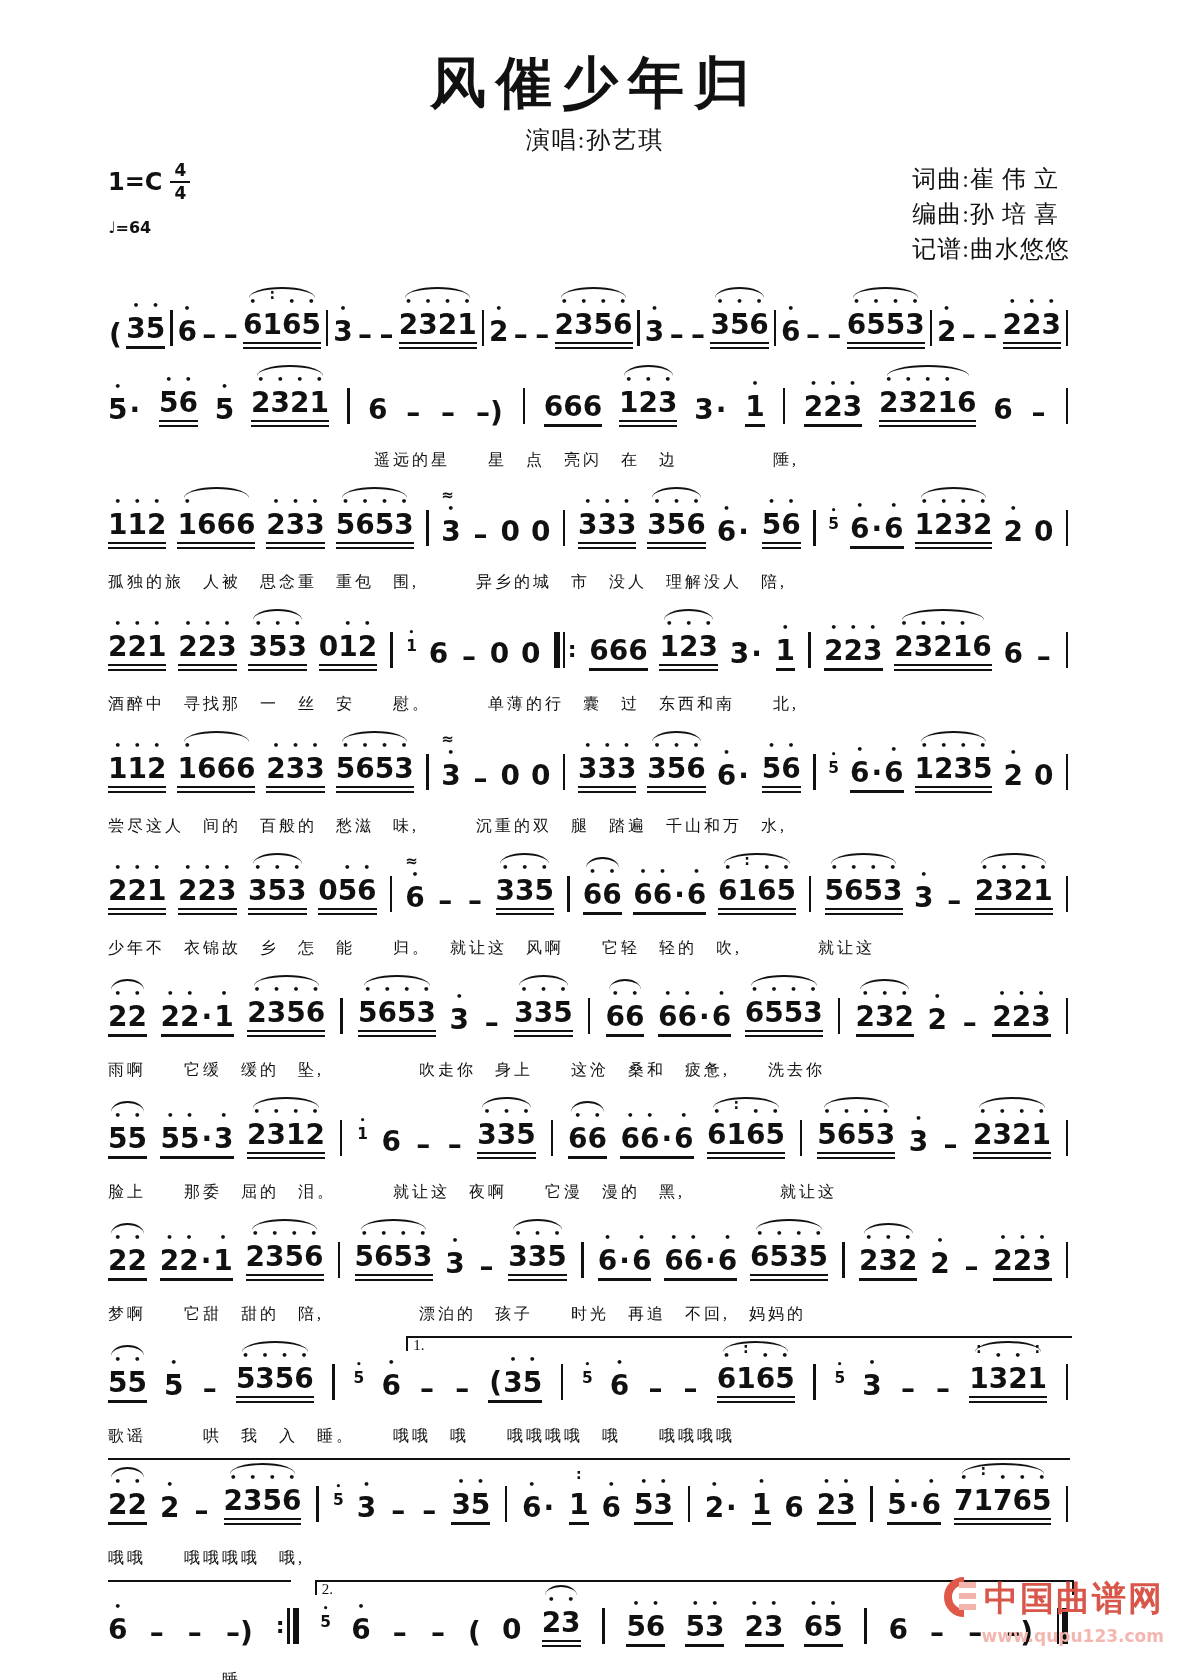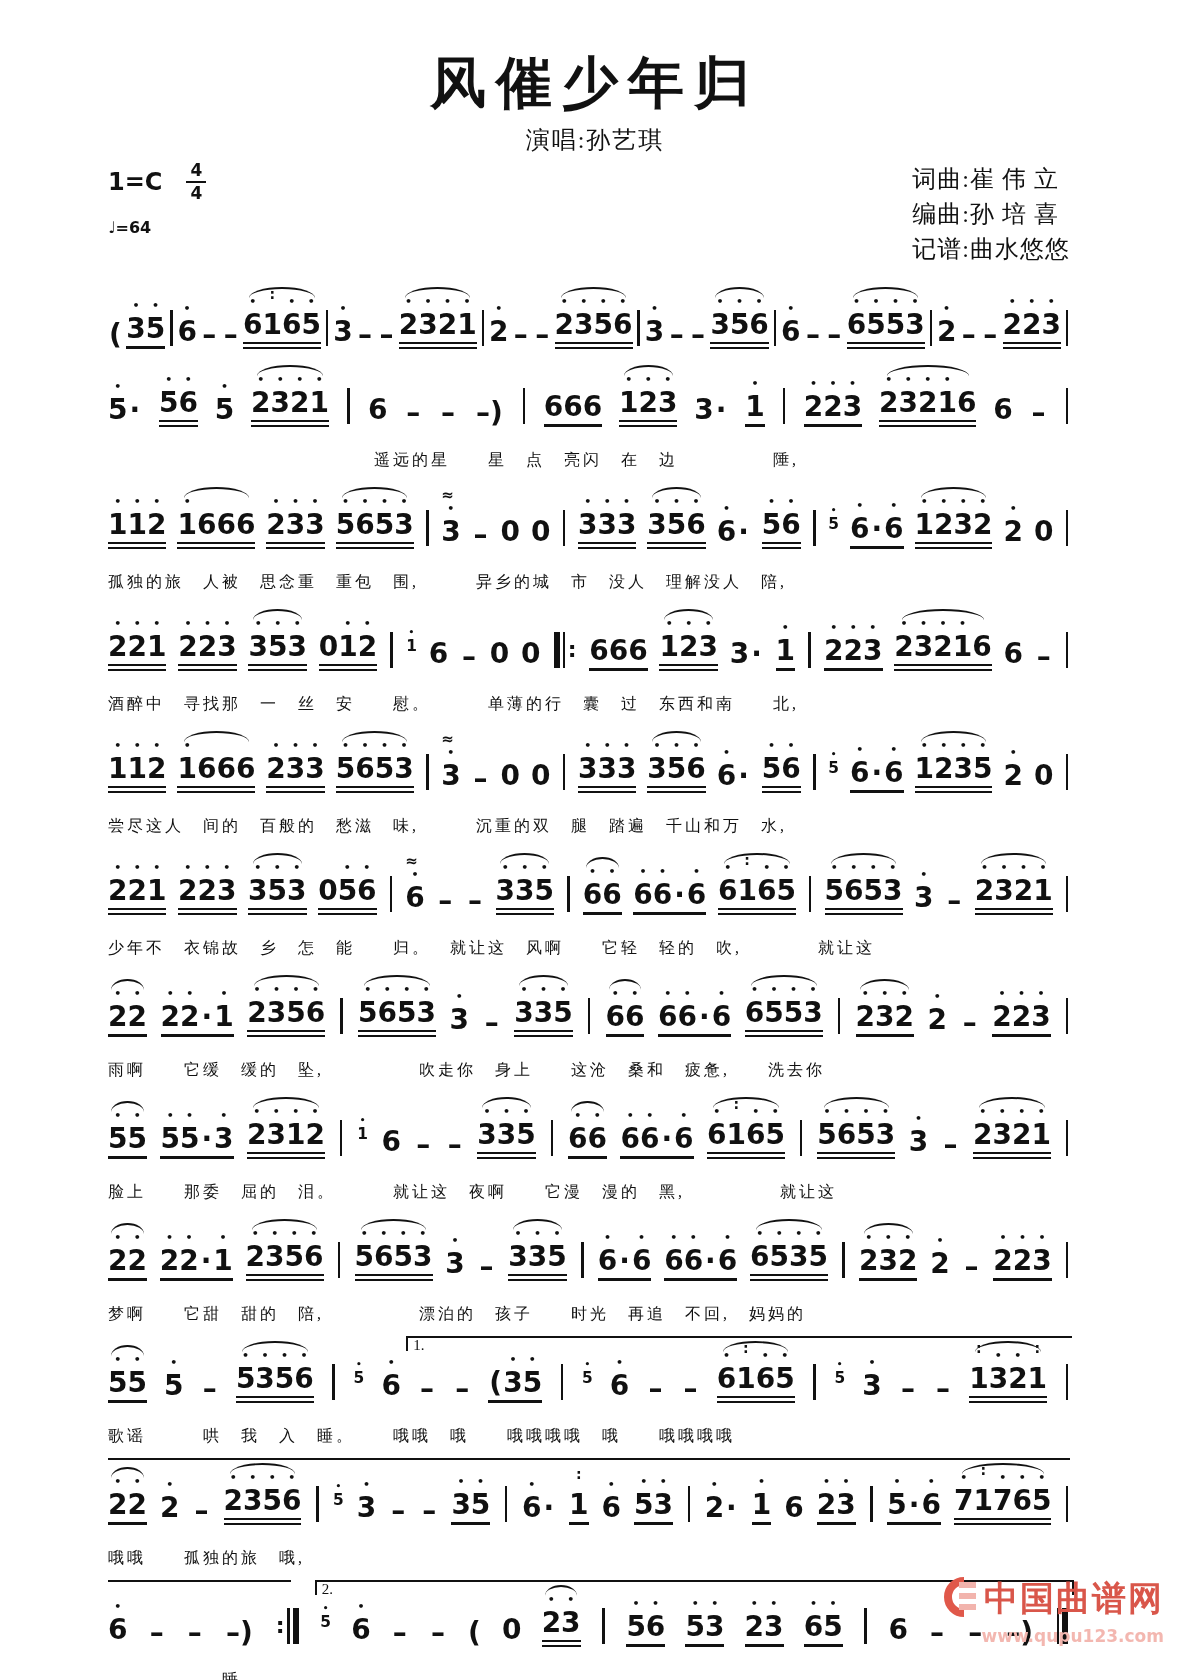--- a/index.html
+++ b/index.html
@@ -4,21 +4,21 @@
 <style>
   html,body{margin:0;padding:0;background:#ffffff;}
   .page{position:relative;width:1190px;height:1680px;background:#fff;color:#111;
         font-family:"Liberation Serif","DejaVu Serif",serif;overflow:hidden;box-sizing:border-box;border-radius:29px;}
   
   .title{margin-top:46px;text-align:center;font-size:56px;font-weight:bold;letter-spacing:10px;}
   .subtitle{margin-top:2px;text-align:center;font-size:24px;letter-spacing:2px;}
   .hd-meta{display:flex;justify-content:space-between;align-items:flex-start;
            padding:6px 120px 0 108px;}
   .keytempo{font-family:"DejaVu Sans",sans-serif;font-weight:bold;font-size:24px;}
-  .keyrow{display:flex;align-items:center;gap:24px;}
+  .keyrow{display:flex;align-items:center;gap:8px;}
   .frac{display:inline-block;text-align:center;font-size:17px;line-height:1;vertical-align:middle;}
   .frac .ft{display:block;border-bottom:2px solid #111;padding:0 4px 2px 4px;}
   .frac .fb{display:block;padding-top:2px;}
   .tempo{margin-top:16px;font-size:16px;}
   .credits{font-size:24px;line-height:1.45;letter-spacing:1px;}
   
   .score{padding:14px 120px 0 108px;}
   .system{position:relative;margin-bottom:9px;}
   .notes-row{display:flex;justify-content:space-between;align-items:flex-end;
              padding-top:30px;font-family:"DejaVu Sans",sans-serif;font-weight:bold;
@@ -972,21 +972,21 @@
             <span class="nch">7<span class="od">•</span></span>
             <span class="nch">1<span class="od d2">:</span></span>
             <span class="nch">7<span class="od">•</span></span>
             <span class="nch">6<span class="od">•</span></span>
             <span class="nch">5<span class="od">•</span></span>
           </span>
           <span class="tok">
             <span class="bl"></span>
           </span>
         </div>
-        <div class="lyrics-row">哦哦　　孤独的旅　哦,</div>
+        <div class="lyrics-row">哦哦　　哦哦哦哦　哦,</div>
       </div>
       <div class="system">
         <div class="volta" style="left: 0%; width: 19%;"></div>
         <div class="volta lt rt" style="left: 21.5%; width: 78.5%;">
           <span class="vlabel">2.</span>
         </div>
         <div class="notes-row">
           <span class="tok">
             <span class="nch">6<span class="od">•</span></span>
           </span>

